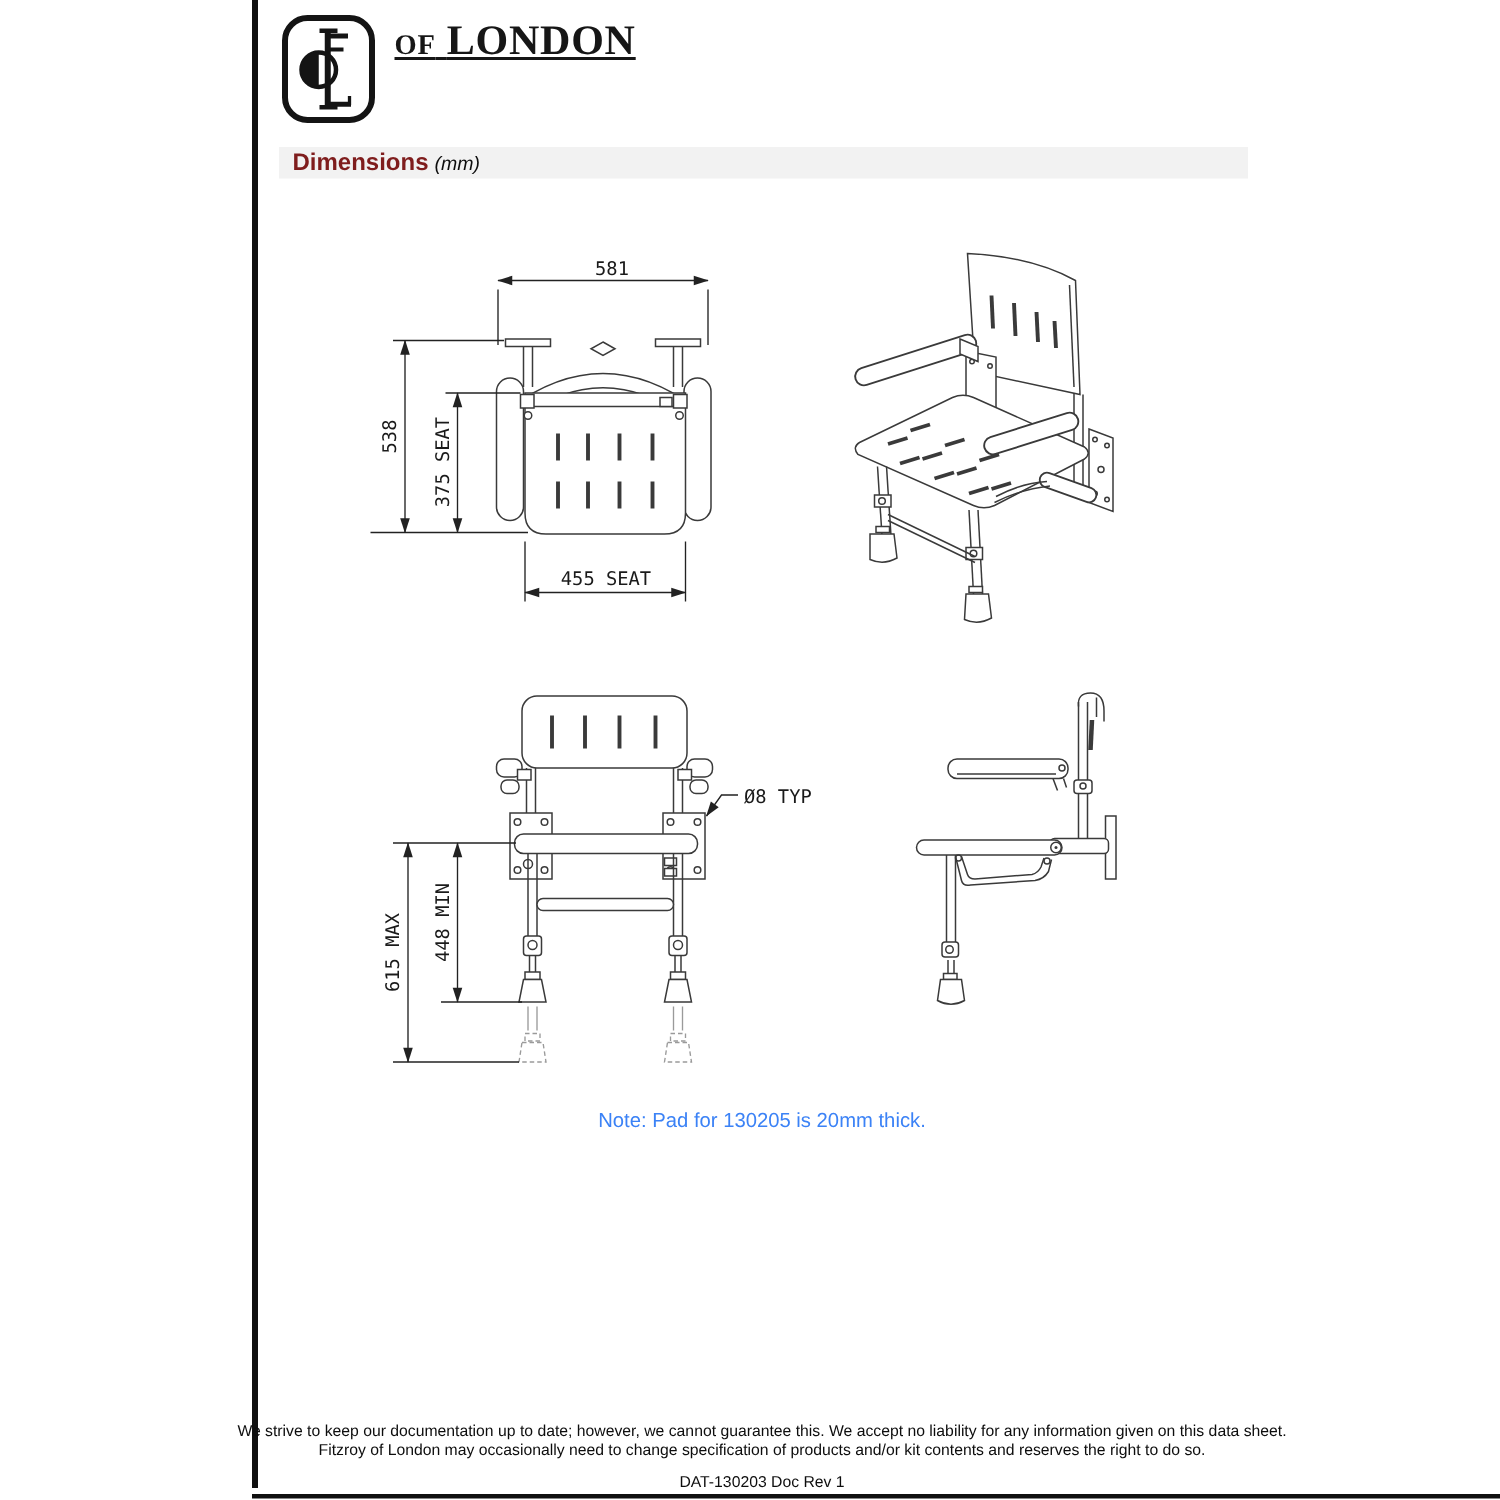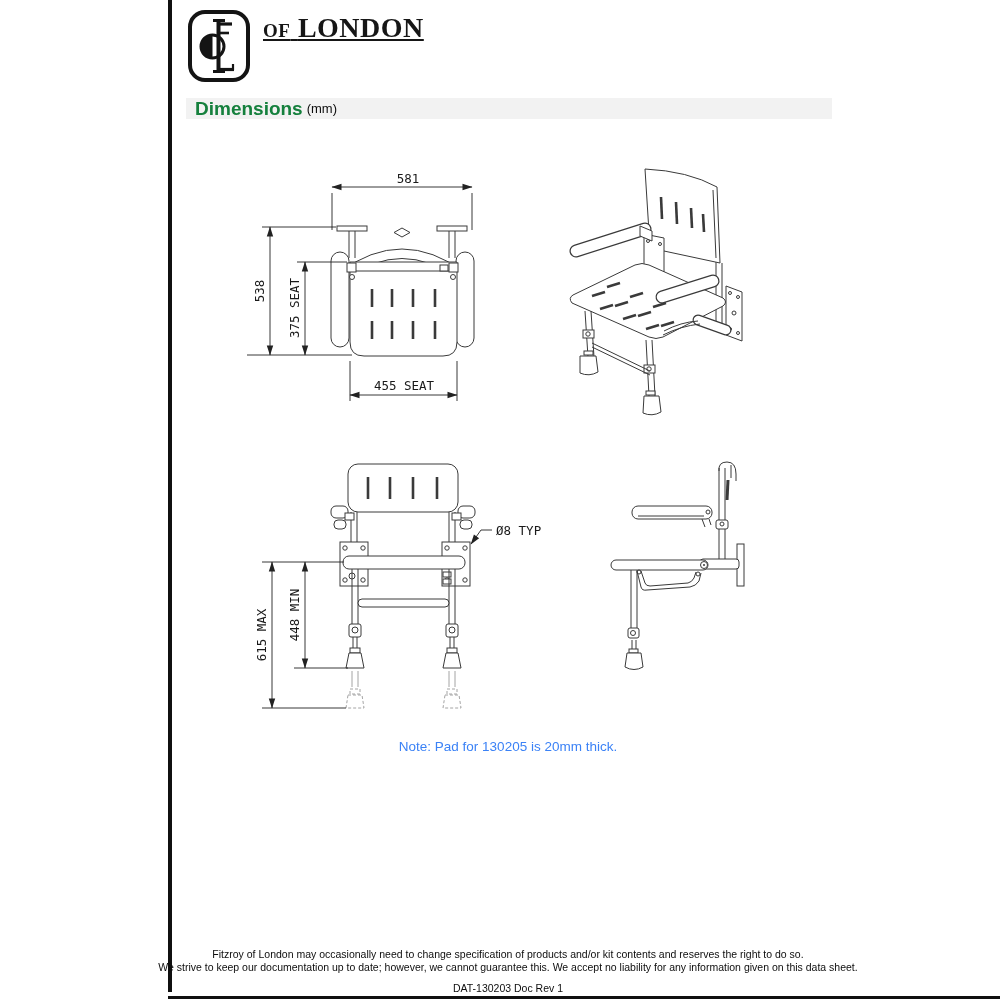--- a/index.html
+++ b/index.html
@@ -14,22 +14,22 @@
   .wordmark{margin-left:12px;margin-top:4px;color:#161616;}
   .wm-line1{font-family:"Liberation Serif", serif;font-weight:700;font-size:28px;
             letter-spacing:1px;line-height:29px;}
   .wm-line2{font-family:"Liberation Serif", serif;font-weight:700;font-size:28px;
             letter-spacing:0.5px;line-height:30px;text-decoration:underline;}
   .wm-of{font-size:19px;letter-spacing:0.5px;}
 
   
   .section-bar{position:absolute;left:186px;top:98px;width:646px;height:21px;
                background:#f2f2f2;display:flex;align-items:center;padding:0;}
-  .sec-title{font-weight:700;font-size:19px;margin-left:9px;color:#15803d;}
-  .sec-units{font-weight:400;font-size:13px;margin-left:4px;color:#0d0d0d;}
+  .sec-title{font-weight:700;font-size:16px;margin-left:9px;color:#7f1d1d;}
+  .sec-units{font-weight:400;font-size:13px;margin-left:4px;color:#0d0d0d;font-style:italic;}
 
   
   .drawings{position:absolute;left:185px;top:130px;width:660px;height:600px;}
   .ln{stroke:#3a3a3a;fill:none;stroke-width:1;}
   .wf{stroke:#3a3a3a;fill:#fff;stroke-width:1;}
   .slot{stroke:#3a3a3a;stroke-width:2.6;stroke-linecap:butt;}
   .dim{stroke:#222;fill:none;stroke-width:0.9;}
   .dash{stroke:#9a9a9a;fill:none;stroke-width:0.9;}
   .dashed{stroke:#9a9a9a;fill:none;stroke-width:0.9;stroke-dasharray:3 2;}
   .cap{stroke:#3a3a3a;stroke-linecap:round;stroke-width:13;fill:none;}
@@ -299,17 +299,17 @@
       <line class="ln" x1="632" y1="640" x2="632" y2="650"></line>
         <line class="ln" x1="636" y1="640" x2="636" y2="650"></line>
       <rect class="wf" x="629" y="649" width="9" height="4"></rect>
       <path class="wf" d="M627,653 L641,653 L643,667 Q634,672 625,667 Z"></path>
     </g>
   </svg>
 
   <div class="note">Note: Pad for 130205 is 20mm thick.</div>
 
   <div class="footer">
+    <div>We strive to keep our documentation up to date; however, we cannot guarantee this. We accept no liability for any information given on this data sheet.</div>
     <div>Fitzroy of London may occasionally need to change specification of products and/or kit contents and reserves the right to do so.</div>
-    <div>We strive to keep our documentation up to date; however, we cannot guarantee this. We accept no liability for any information given on this data sheet.</div>
   </div>
   <div class="docref">DAT-130203 Doc Rev 1</div>
 </div>
 
 </body></html>

